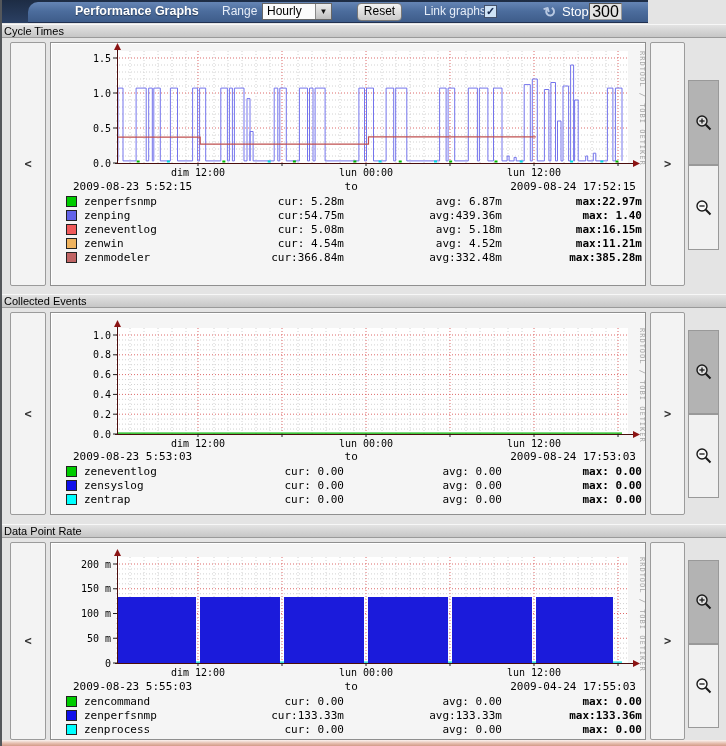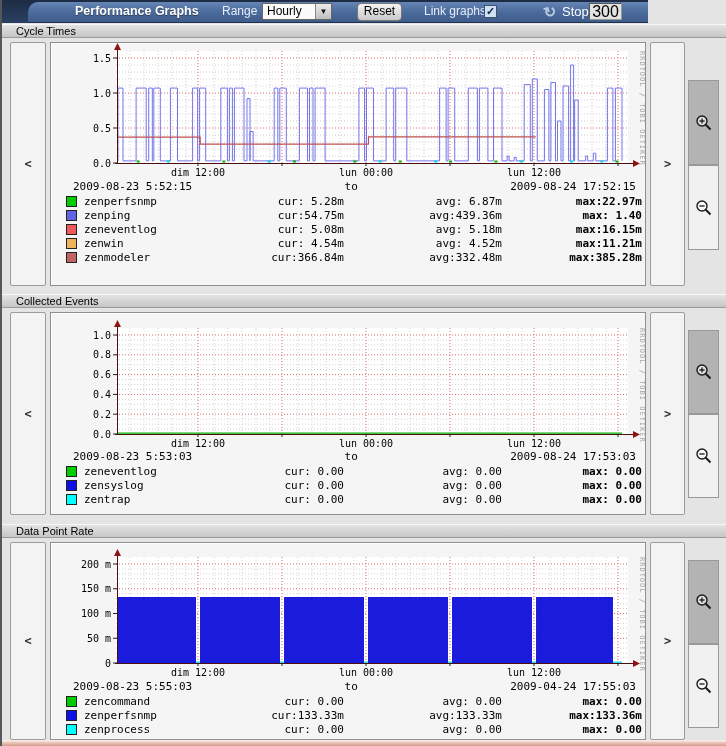--- a/index.html
+++ b/index.html
@@ -31,21 +31,21 @@
   .refresh{position:absolute;left:541px;top:1px;width:18px;height:21px;font-size:15px;font-weight:bold;
            color:#b9c9e2;line-height:21px;text-align:center;transform:rotate(-15deg);}
   .num-input{position:absolute;left:589px;top:3px;width:33px;height:17px;background:#e3e3e3;
              border:1px solid #555;border-right-color:#999;border-bottom-color:#999;
              box-sizing:border-box;font-size:16px;line-height:15px;text-align:center;color:#000000;}
 
   
   .sec-header{position:absolute;left:0;width:726px;height:14px;
               background:linear-gradient(#e3e3e3,#c6c6c6);
               border-top:1px solid #f7f7f7;border-bottom:1px solid #9a9a9a;box-sizing:border-box;
-              font-size:11px;color:#000;line-height:12px;padding-left:16px;}
+              font-size:11px;color:#000;line-height:12px;padding-left:4px;}
   .nav-btn{position:absolute;background:#f3f3f3;border:1px solid #9b9b9b;border-radius:2px;
            box-sizing:border-box;display:flex;align-items:center;justify-content:center;
            font:bold 12px "DejaVu Sans Mono",monospace;color:#333;cursor:pointer;}
   .panel{position:absolute;width:596px;background:#f5f5f5;border:1px solid #8f8f8f;
          box-shadow:inset 1px 1px 0 #fff;box-sizing:border-box;overflow:hidden;}
   .zoombox{position:absolute;width:31px;border:1px solid #999;box-sizing:border-box;
            display:flex;align-items:center;justify-content:center;cursor:pointer;}
   .zoom-in{background:#b3b3b3;}
   .zoom-out{background:#f1f1f1;}
 

